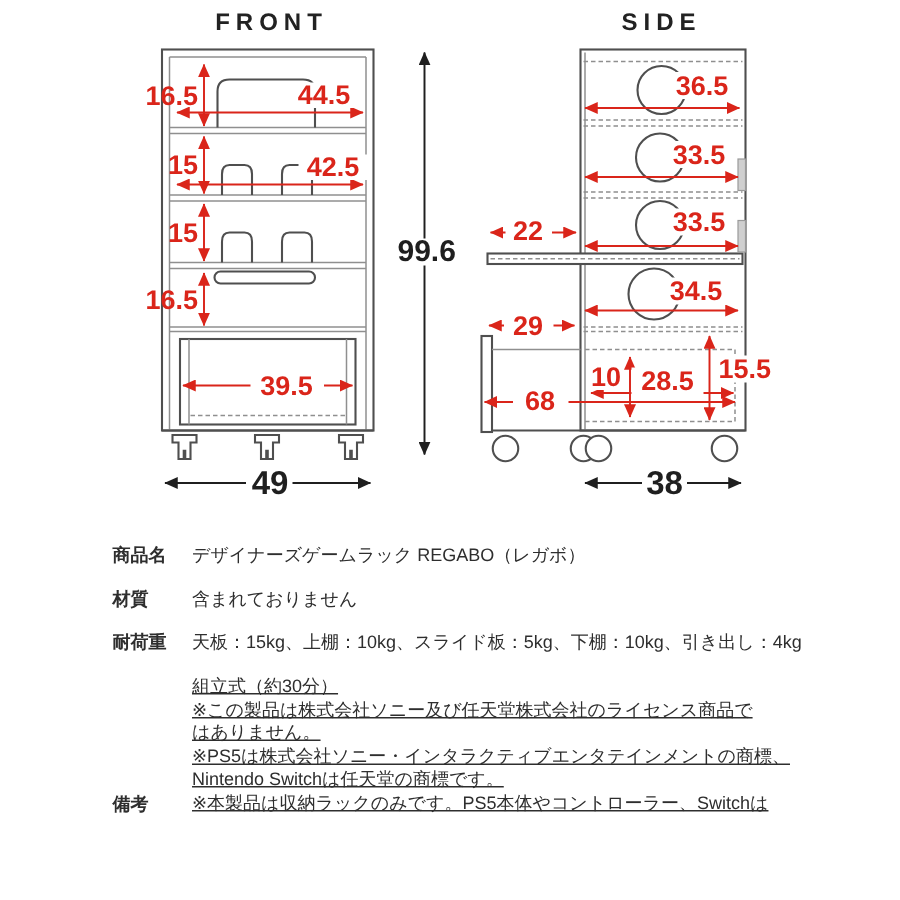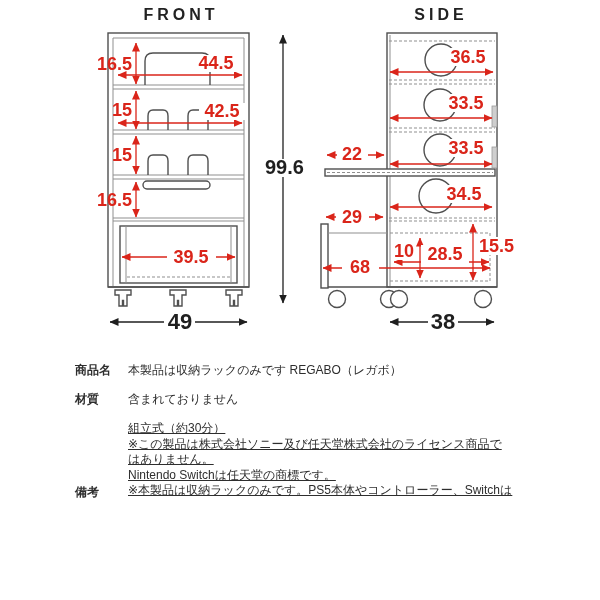--- a/index.html
+++ b/index.html
@@ -183,29 +183,34 @@
     <text class="rt" x="445" y="260" text-anchor="middle">28.5</text>
     <text class="rt" x="479" y="252" text-anchor="start">15.5</text>
     <text class="rt" x="360" y="273" text-anchor="middle">68</text>
     <text class="bt" x="443" y="329" text-anchor="middle">38</text>
   </g>
 </svg>
 
 <div class="specs">
   <div class="spec-row">
     <div class="spec-label">商品名</div>
-    <div class="spec-value">本製品は収納ラックのみです REGABO（レガボ）</div>
+    <div class="spec-value">デザイナーズゲームラック REGABO（レガボ）</div>
   </div>
   <div class="spec-row">
     <div class="spec-label">材質</div>
     <div class="spec-value">含まれておりません</div>
+  </div>
+  <div class="spec-row">
+    <div class="spec-label">耐荷重</div>
+    <div class="spec-value">天板：15kg、上棚：10kg、スライド板：5kg、下棚：10kg、引き出し：4kg</div>
   </div>
   <div class="spec-row">
     <div class="spec-label">備考</div>
     <div class="spec-value">
       <div class="remark-line">組立式（約30分）</div>
       <div class="remark-line">※この製品は株式会社ソニー及び任天堂株式会社のライセンス商品で</div>
       <div class="remark-line">はありません。</div>
+      <div class="remark-line">※PS5は株式会社ソニー・インタラクティブエンタテインメントの商標、</div>
       <div class="remark-line">Nintendo Switchは任天堂の商標です。</div>
       <div class="remark-line">※本製品は収納ラックのみです。PS5本体やコントローラー、Switchは</div>
     </div>
   </div>
 </div>
 
 </body></html>

